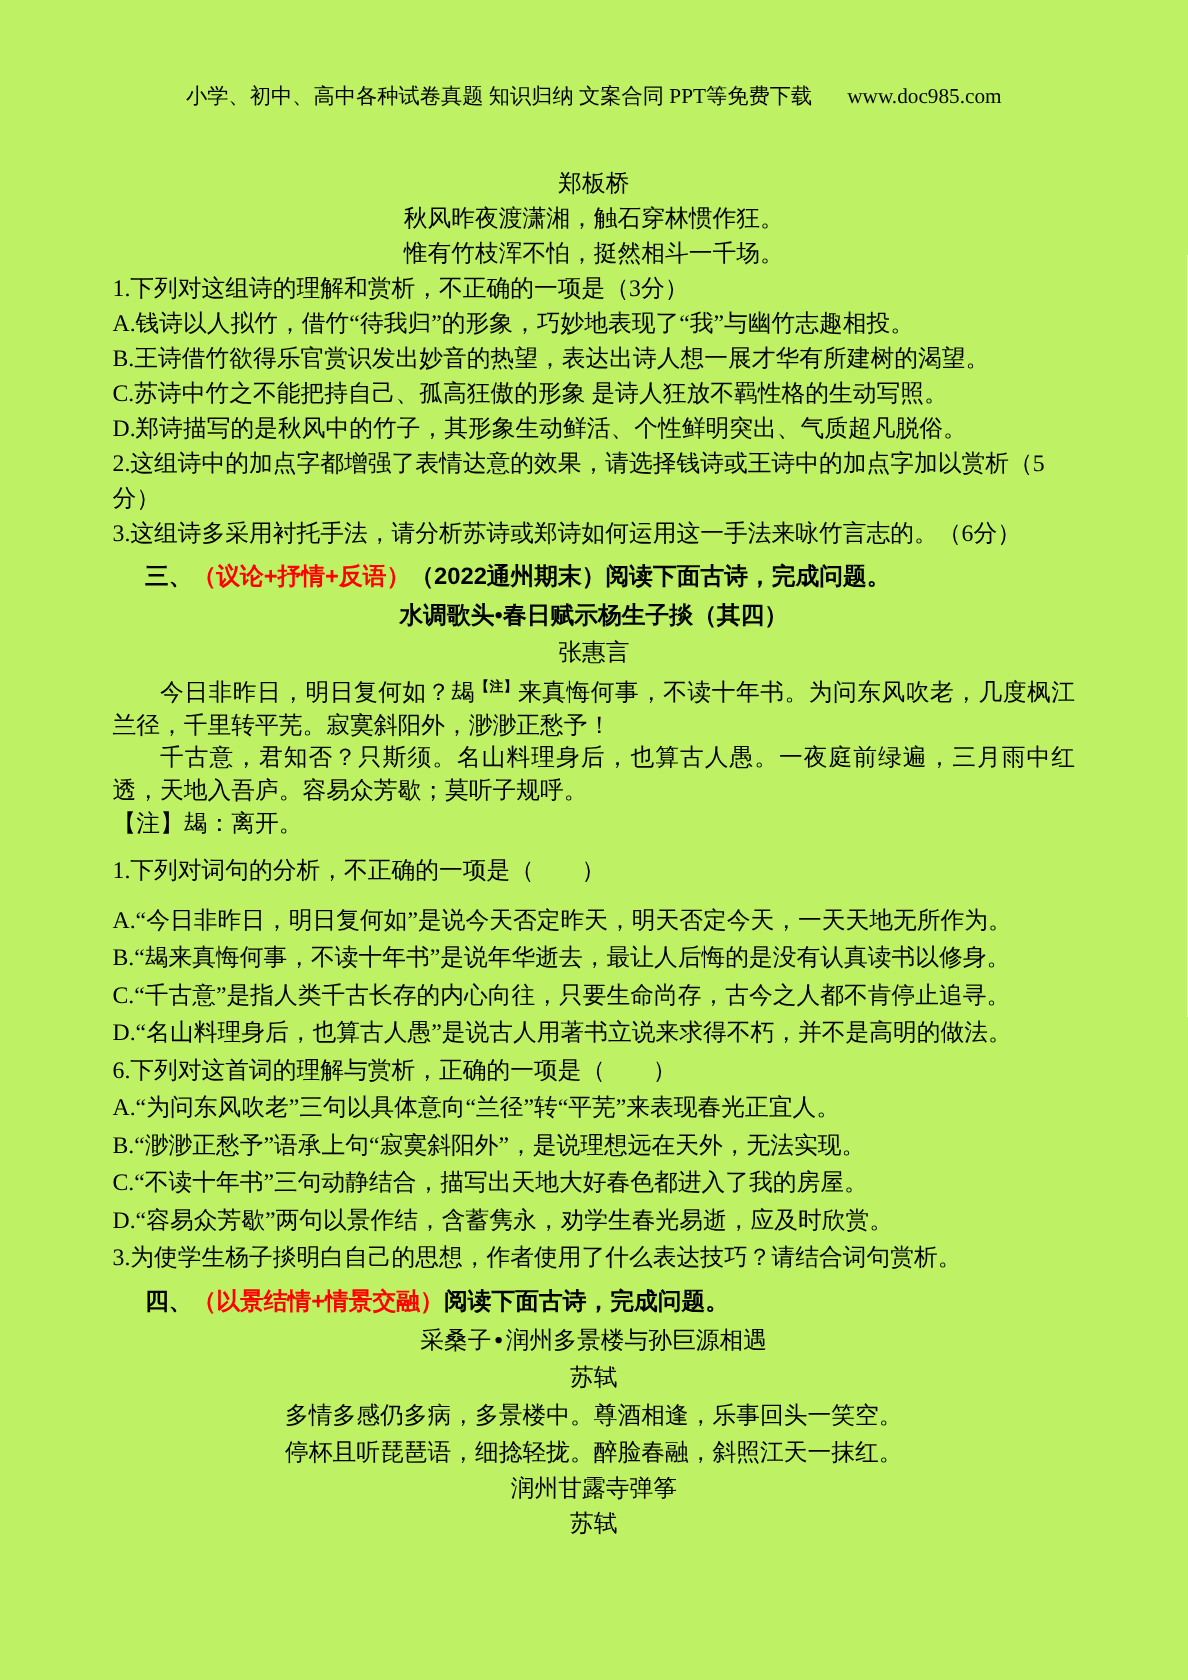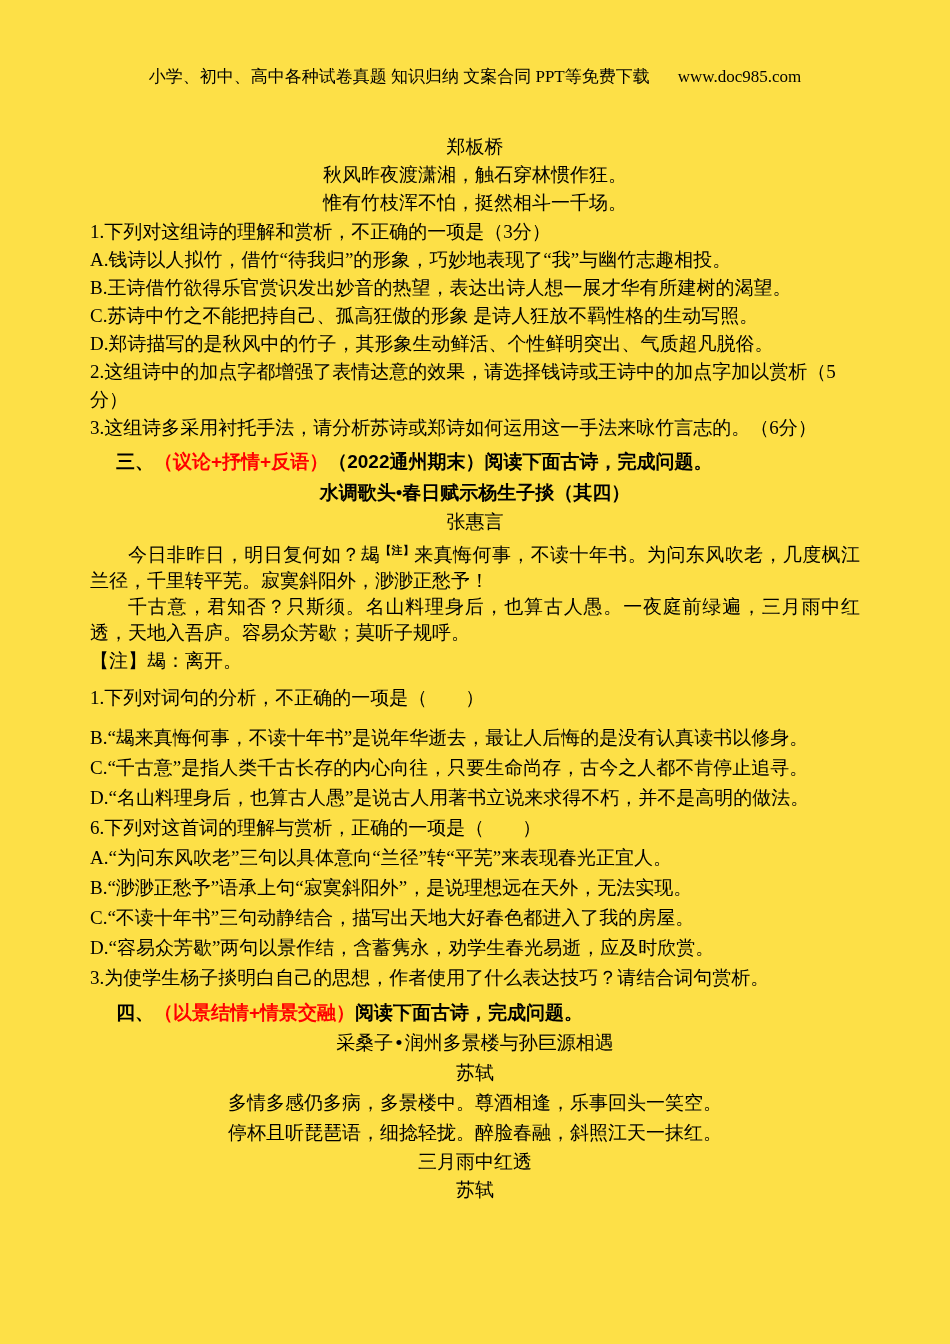--- a/index.html
+++ b/index.html
@@ -1,20 +1,20 @@
 <!DOCTYPE html>
 <html lang="zh"><head>
 <meta charset="utf-8">
 <style>
   html,body{margin:0;padding:0;background:#ffffff;}
   .page{
     position:relative;
     width:950px;height:1344px;
     margin:0 auto;
-    background:#fde047;
+    background:#bef264;
     box-sizing:border-box;
     padding:66px 90px 0 90px;
     font-family:"Liberation Serif","DejaVu Serif",serif;
     color:#000000;
     font-size:19px;
     overflow:hidden;
   }
   .hdr{
     text-align:center;
     font-size:17px;
@@ -73,33 +73,34 @@
 
   <p class="stanza kai">
     <span>今日非昨日，明日复何如？朅</span><span class="sup-note">【注】</span><span>来真悔何事，不读十年书。为问东风吹老，几度枫江兰径，千里转平芜。寂寞斜阳外，渺渺正愁予！</span>
   </p>
   <p class="stanza kai">千古意，君知否？只斯须。名山料理身后，也算古人愚。一夜庭前绿遍，三月雨中红透，天地入吾庐。容易众芳歇；莫听子规呼。</p>
   <p class="line">【注】朅：离开。</p>
 
   <p class="line30 q-dotted">
     <span>1.下列对词句的分析，</span><span class="em-dots">不正确</span><span>的一项是（　　）</span>
   </p>
+  <p class="line30">A.“今日非昨日，明日复何如”是说今天否定昨天，明天否定今天，一天天地无所作为。</p>
   <p class="line30">B.“朅来真悔何事，不读十年书”是说年华逝去，最让人后悔的是没有认真读书以修身。</p>
   <p class="line30">C.“千古意”是指人类千古长存的内心向往，只要生命尚存，古今之人都不肯停止追寻。</p>
   <p class="line30">D.“名山料理身后，也算古人愚”是说古人用著书立说来求得不朽，并不是高明的做法。</p>
   <p class="line30">6.下列对这首词的理解与赏析，正确的一项是（　　）</p>
   <p class="line30">A.“为问东风吹老”三句以具体意向“兰径”转“平芜”来表现春光正宜人。</p>
   <p class="line30">B.“渺渺正愁予”语承上句“寂寞斜阳外”，是说理想远在天外，无法实现。</p>
   <p class="line30">C.“不读十年书”三句动静结合，描写出天地大好春色都进入了我的房屋。</p>
   <p class="line30">D.“容易众芳歇”两句以景作结，含蓄隽永，劝学生春光易逝，应及时欣赏。</p>
   <p class="line30">3.为使学生杨子掞明白自己的思想，作者使用了什么表达技巧？请结合词句赏析。</p>
 
   <p class="heading mt-sec">
     <span>四、</span><span class="red">（以景结情+情景交融）</span><span>阅读下面古诗，完成问题。</span>
   </p>
   <p class="line30 center kai">采桑子•润州多景楼与孙巨源相遇</p>
   <p class="line30 center kai">苏轼</p>
   <p class="line30 center kai">多情多感仍多病，多景楼中。尊酒相逢，乐事回头一笑空。</p>
   <p class="line30 center kai">停杯且听琵琶语，细捻轻拢。醉脸春融，斜照江天一抹红。</p>
-  <p class="line center kai">三月雨中红透</p>
+  <p class="line center kai">润州甘露寺弹筝</p>
   <p class="line center kai">苏轼</p>
 
 </div>
 
 </body></html>

